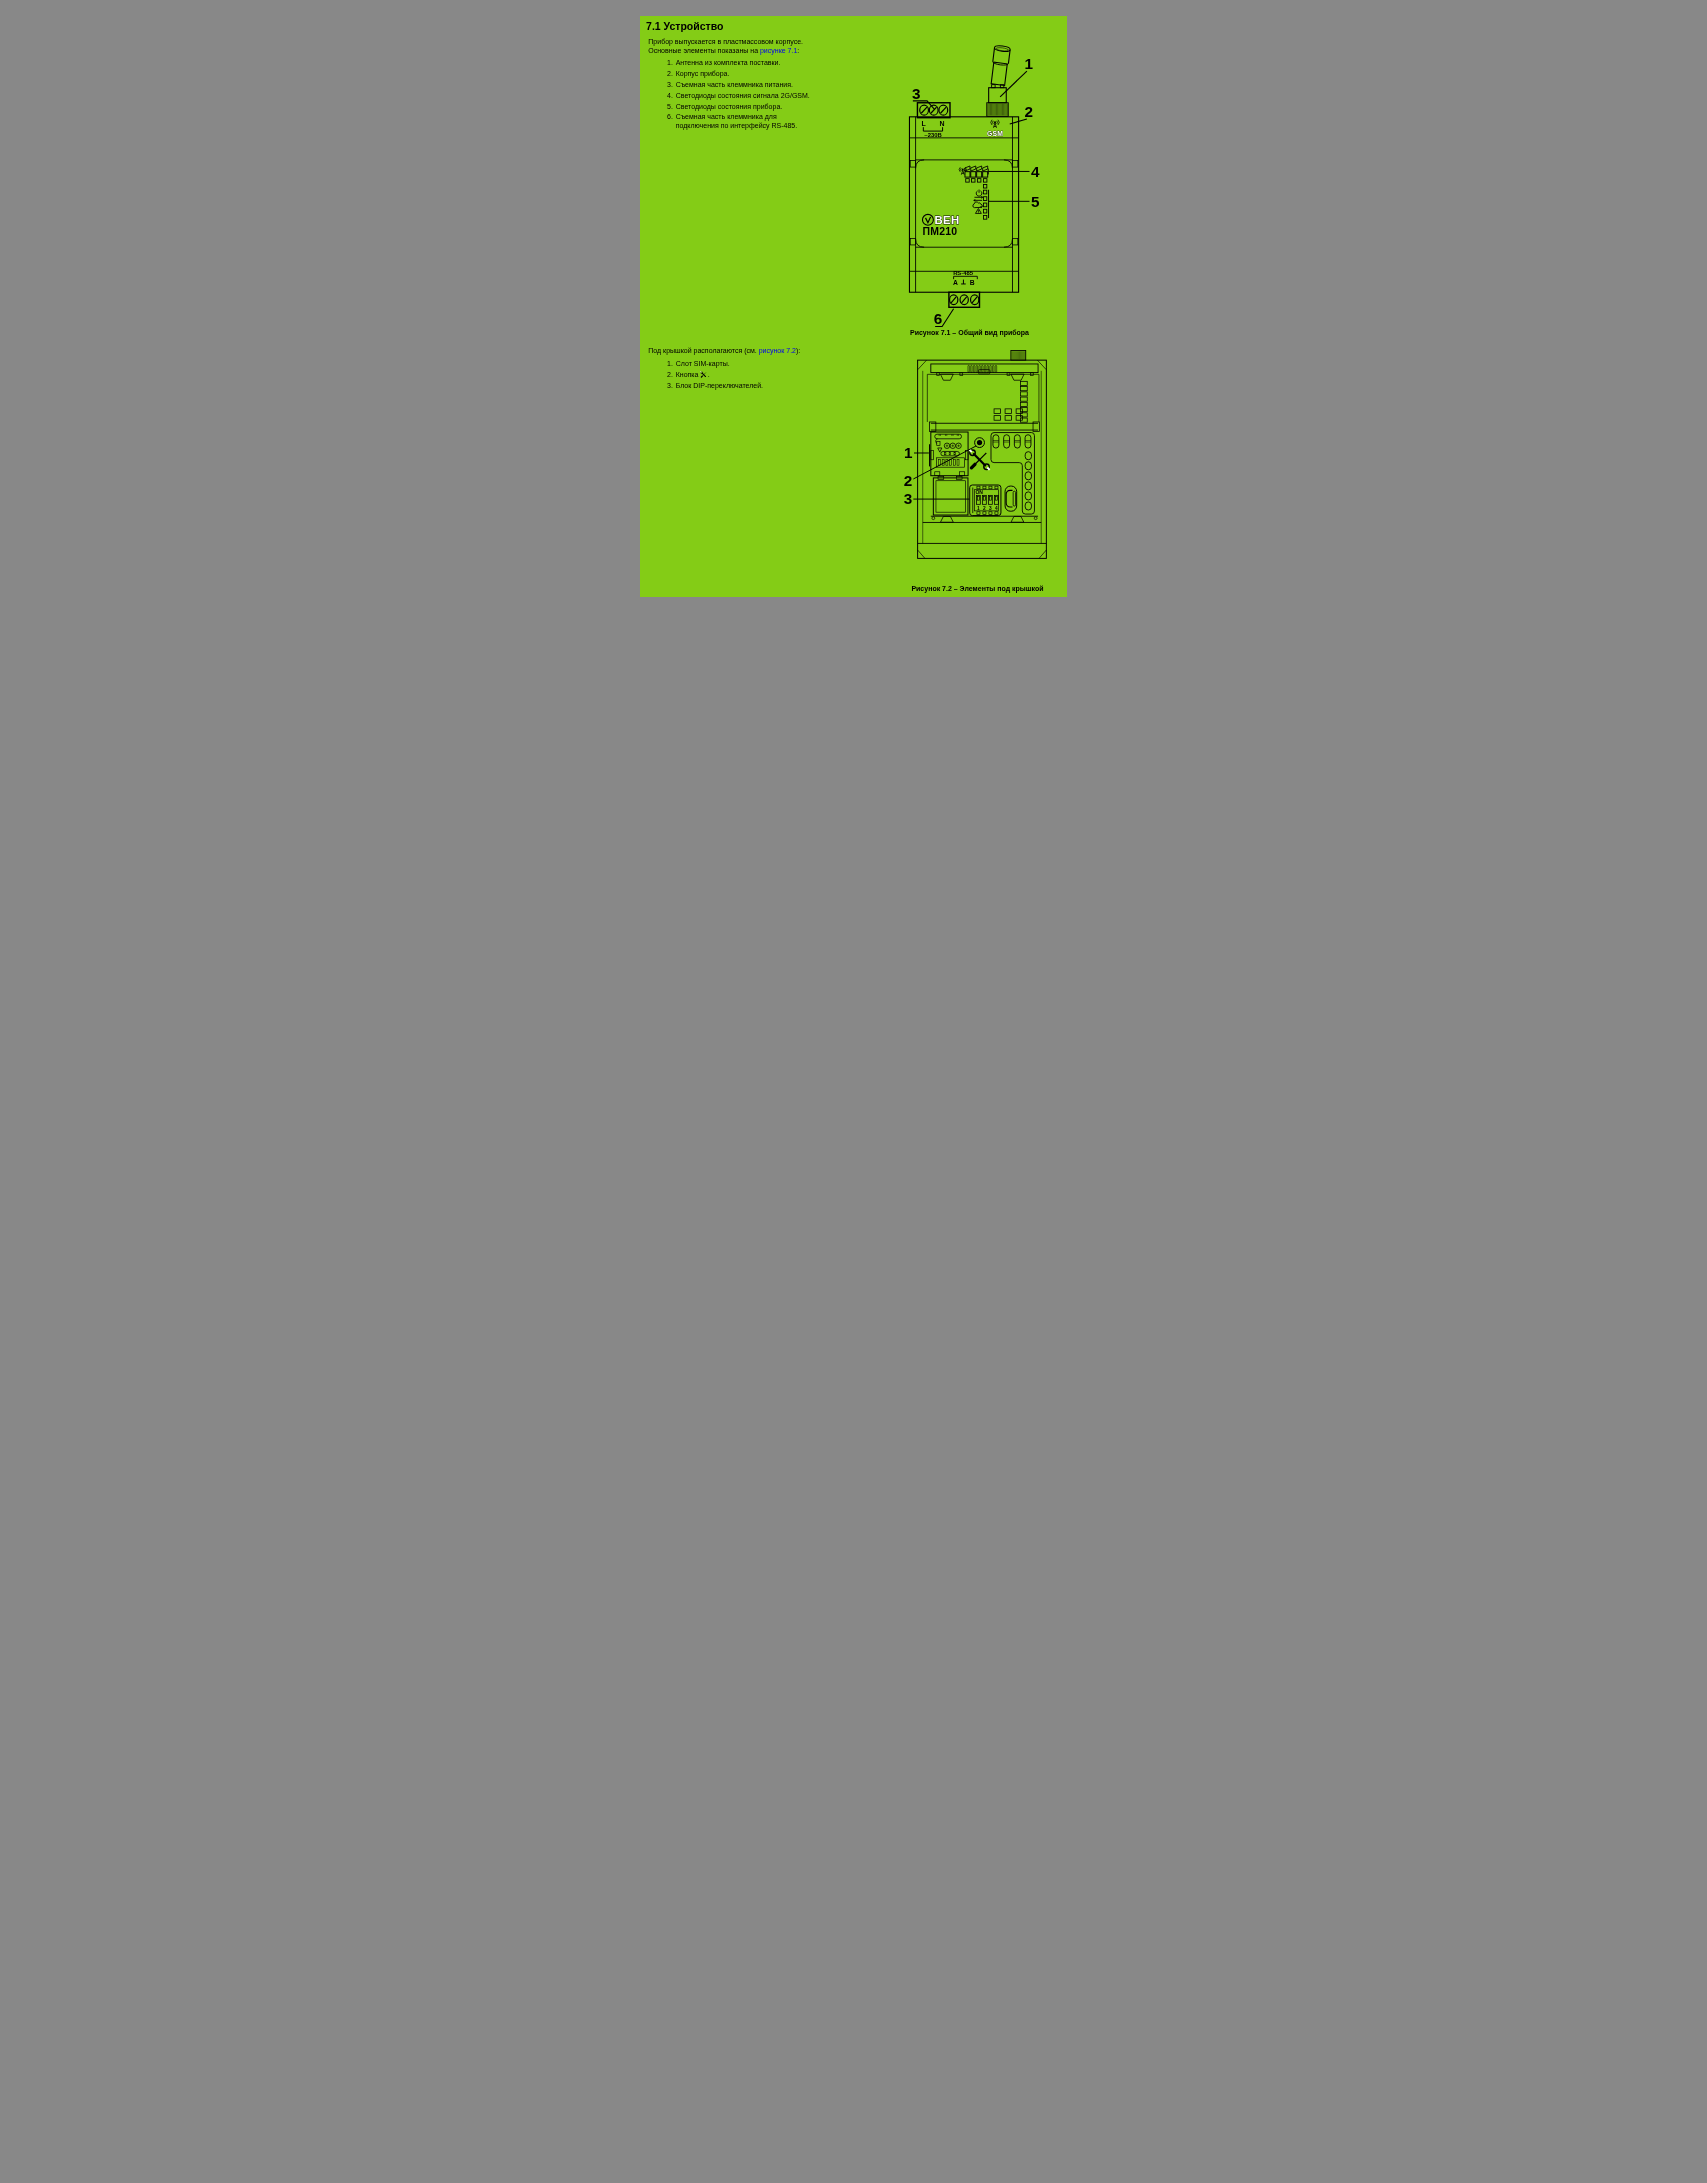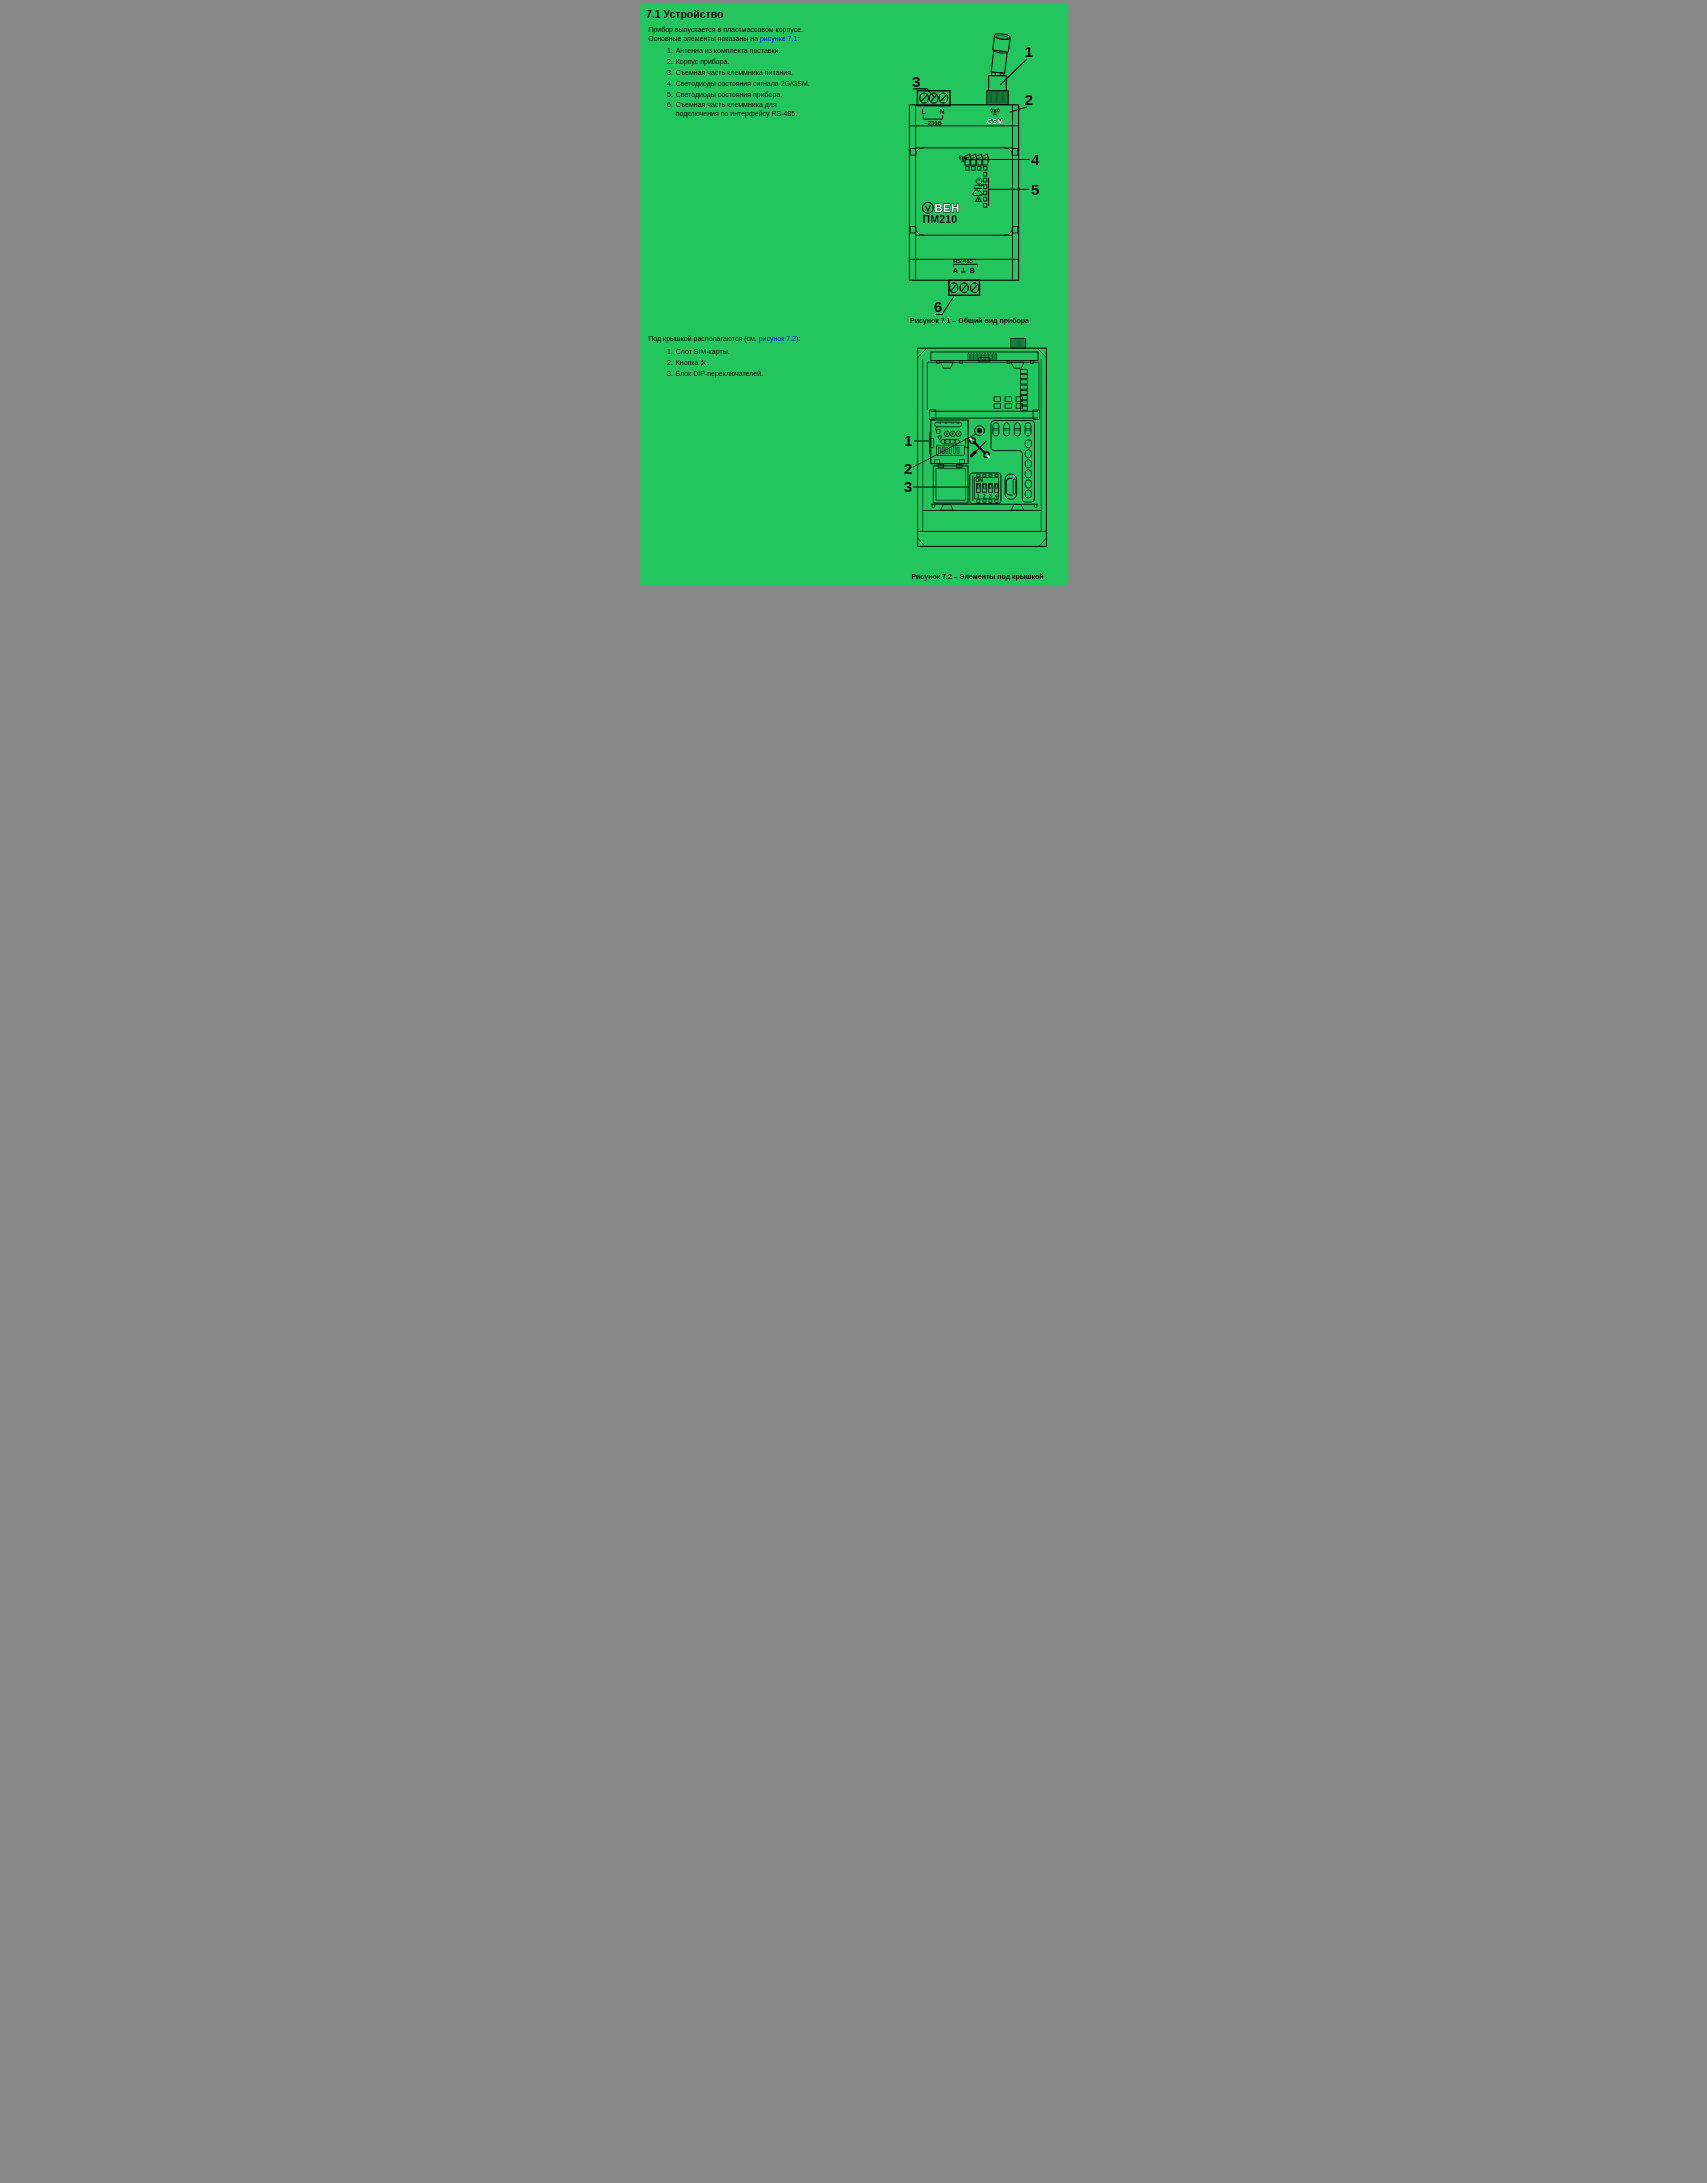--- a/index.html
+++ b/index.html
@@ -1,17 +1,17 @@
 <!DOCTYPE html>
 <html style="font-size:7px"><head>
 <meta charset="utf-8">
 <style>
   html,body{margin:0;padding:0;background:#888;}
-  .page{position:relative;width:427px;height:581px;background:#22c55e;color:#000;
-        font-family:"Liberation Sans",sans-serif;margin:4px auto;overflow:hidden;}
+  .page{position:relative;width:427px;height:581px;background:#84cc16;color:#000;
+        font-family:"Liberation Sans",sans-serif;margin:16px auto;overflow:hidden;}
   .title{position:absolute;left:6.1px;top:3.5px;font-size:10.5px;font-weight:bold;}
   .para{position:absolute;left:8.3px;width:238px;font-size:7px;line-height:9.2px;white-space:pre-line;}
   .para1{top:20.5px;}
   .para2{top:330px;}
   a.link{color:#0000EE;text-decoration:none;cursor:pointer;}
   .list{position:absolute;left:27px;}
   .list1{top:43px;}
   .list2{top:344px;}
   .li{display:flex;margin-bottom:2.2px;font-size:7px;line-height:8.7px;}
   .li .num{width:8.7px;flex:none;}

